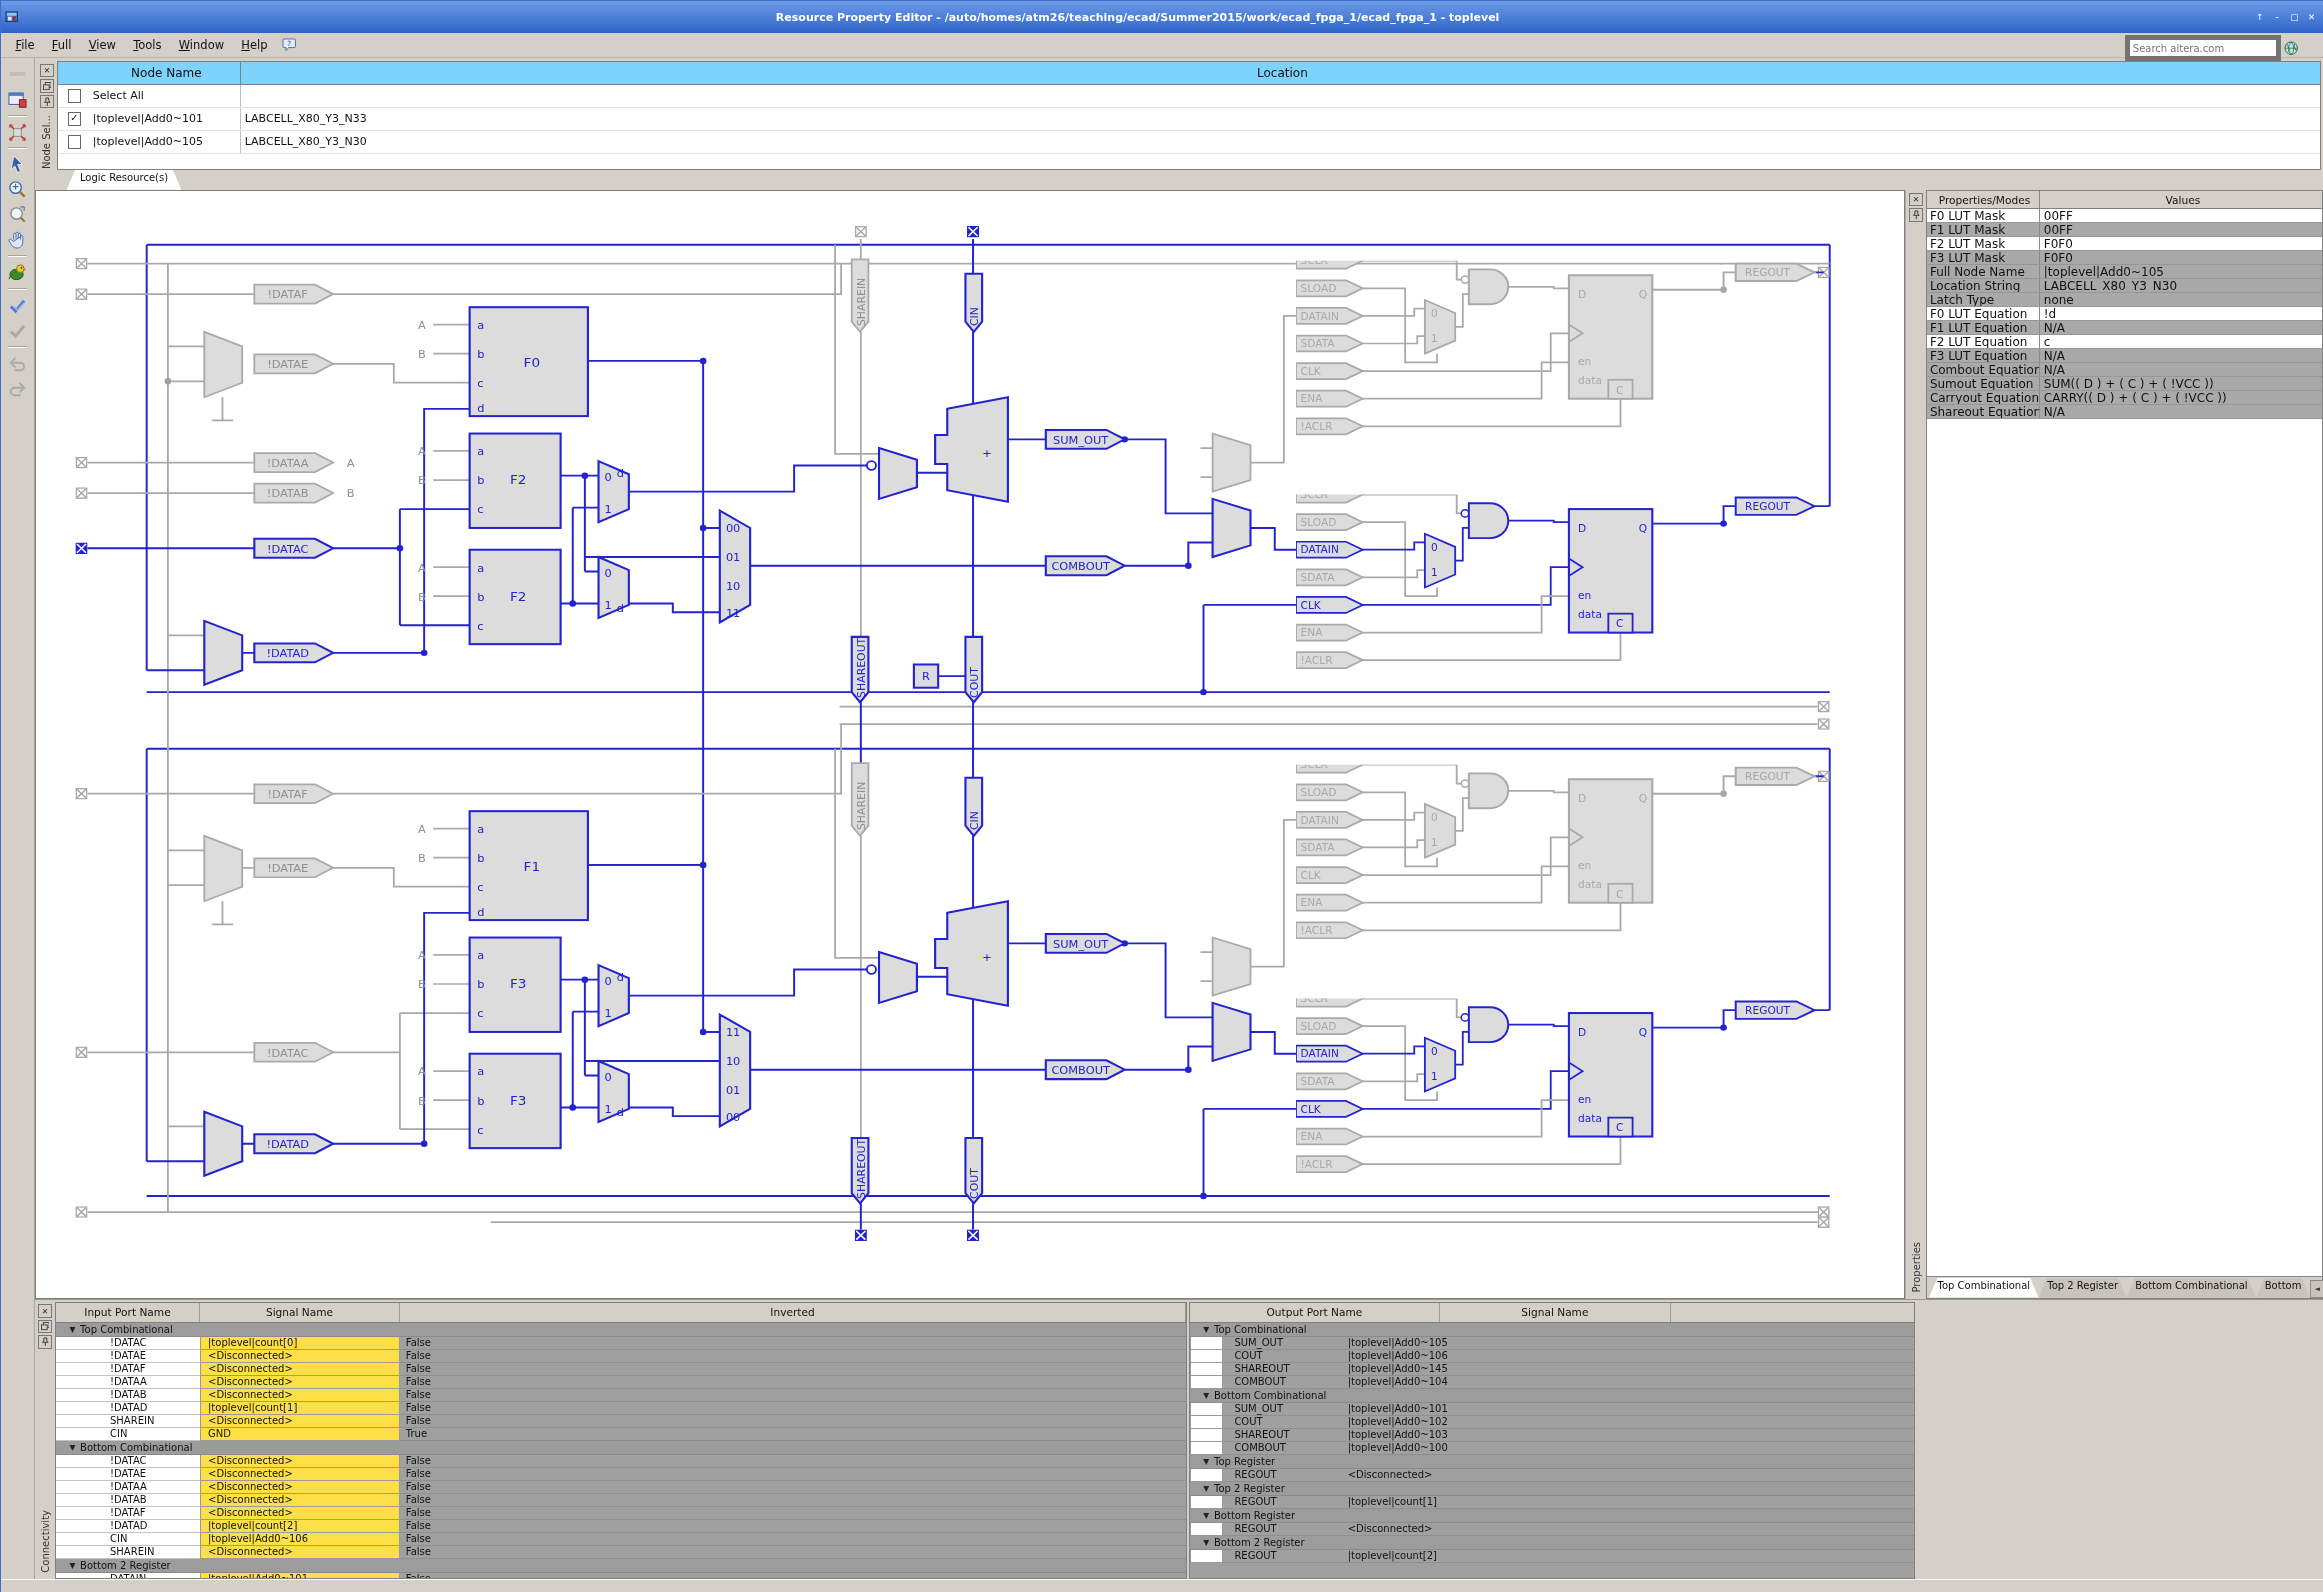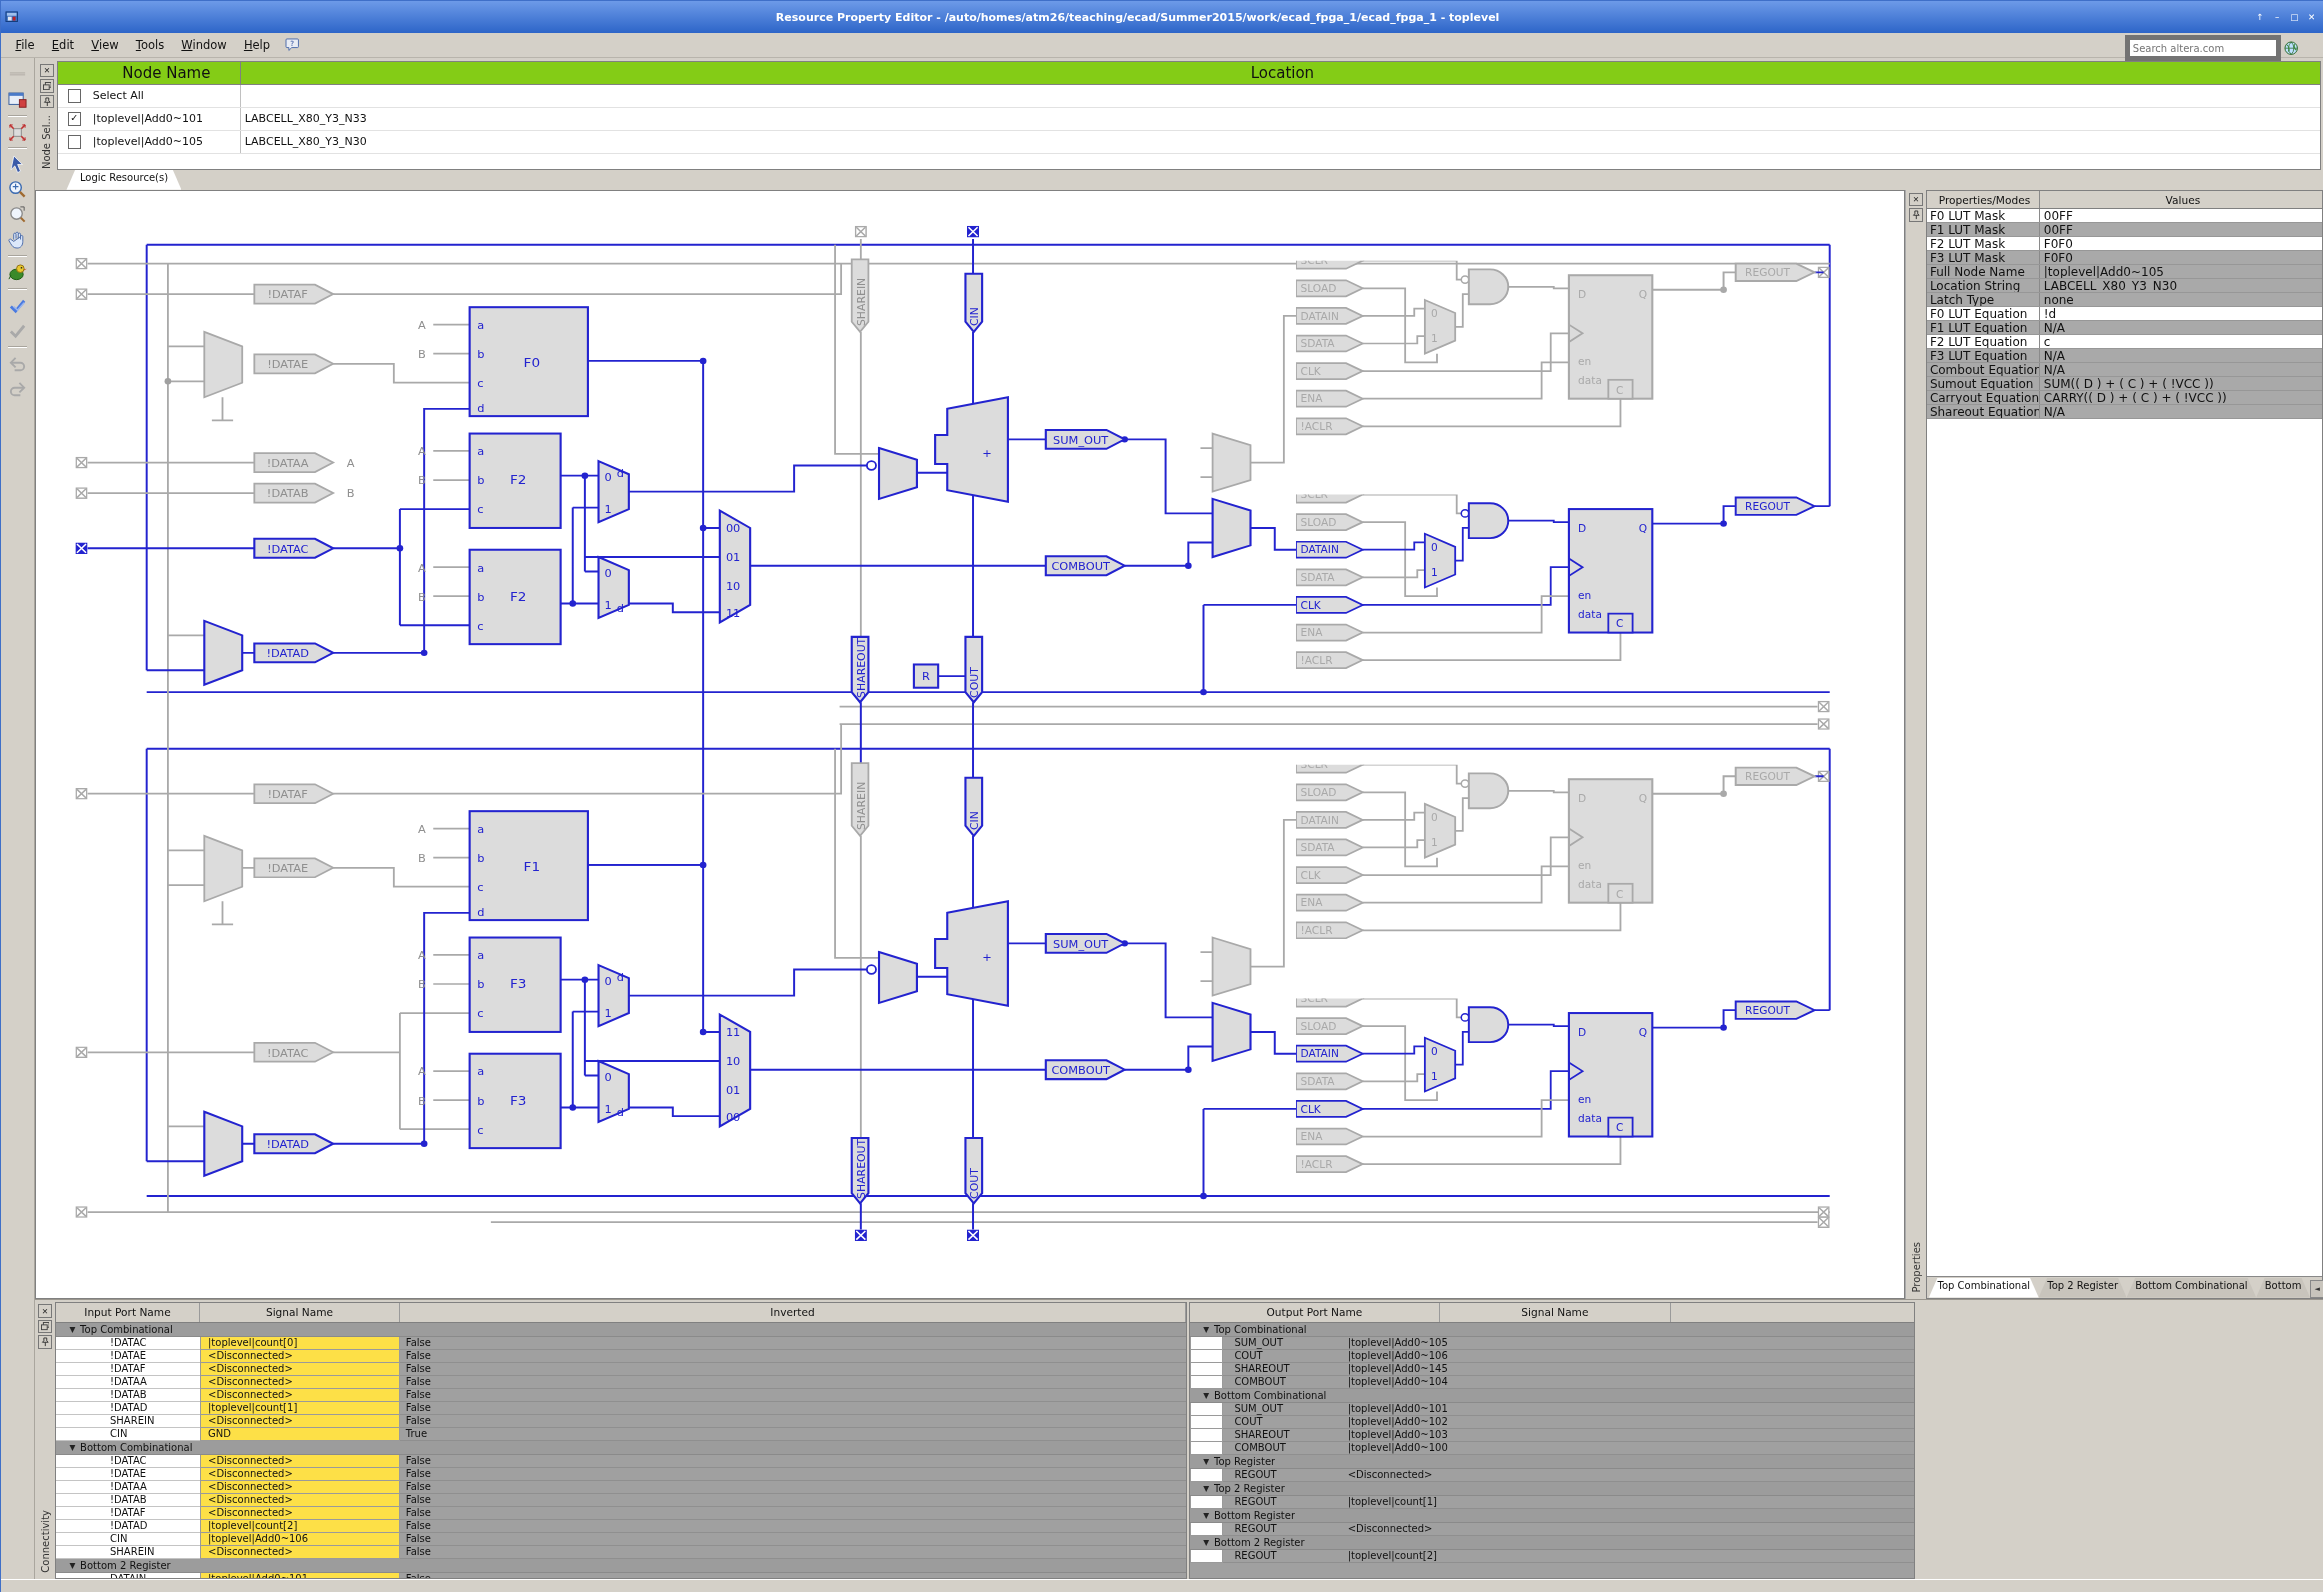--- a/index.html
+++ b/index.html
@@ -31,21 +31,21 @@
   .dockstrip{width:20px;display:flex;flex-direction:column;align-items:center;padding-top:1.9px;flex:0 0 auto}
   .dockico{width:12.5px;height:11.5px;border:1px solid #777;background:#d4d0c8;display:flex;align-items:center;
            justify-content:center;font-size:7.7px;margin:1px 0;color:#222}
   .vlabel{writing-mode:vertical-rl;transform:rotate(180deg);font-size:10px;color:#333;margin-top:5.8px;white-space:nowrap}
   .vlabel.atbottom{margin-top:auto;margin-bottom:5.8px}
   
   .nodepanel{height:129px;display:flex;padding:2.9px 1.9px 0 1.9px;flex:0 0 auto}
   .nodewrap{flex:1;display:flex;flex-direction:column;min-width:0}
   .nodetable{flex:1;border:1px solid #808080;background:#fff;display:flex;flex-direction:column;overflow:hidden}
   .ntr{display:flex;height:22px;flex:0 0 auto;font-size:11px;align-items:center}
-  .ntr.hdr{background:#84cc16;border-bottom:1px solid #808080;font-size:15px}
+  .ntr.hdr{background:#7dd3fc;border-bottom:1px solid #808080;font-size:12px}
   .ntc{display:flex;align-items:center;height:100%;box-sizing:border-box}
   .nt-cb{width:33px;justify-content:center}
   .nt-name{width:150px;border-right:1px solid #c0c0c0;padding-left:1.9px}
   .nt-loc{flex:1;padding-left:3.8px}
   .ntr.hdr .nt-name{justify-content:center;border-right:1px solid #808080}
   .ntr.hdr .nt-loc{justify-content:center}
   .ntr.body{border-bottom:1px solid #e2e2e2}
   .cb{width:11.5px;height:11.5px;border:1px solid #666;background:#fff;font-size:9.6px;line-height:10.6px;
       text-align:center;font-weight:bold;color:#111}
   .tabrow{height:20px;display:flex;align-items:center;padding-left:9.6px;flex:0 0 auto}
@@ -137,21 +137,21 @@
   <div class="winbtns">
     <div class="winbtn">↑</div>
     <div class="winbtn">–</div>
     <div class="winbtn">□</div>
     <div class="winbtn">✕</div>
   </div>
 </div>
 
 <div class="menubar">
   <span class="menu-item">File</span>
-  <span class="menu-item">Edit</span>
+  <span class="menu-item">Full</span>
   <span class="menu-item">View</span>
   <span class="menu-item">Tools</span>
   <span class="menu-item">Window</span>
   <span class="menu-item">Help</span>
   <svg class="helpbubble" width="15.4" height="13.4" viewBox="0 0 16 14" style="font-size:12px">
     <path d="M2,1h11a1,1 0 0 1 1,1v7a1,1 0 0 1 -1,1H7l-3,3v-3H2a1,1 0 0 1 -1,-1V2a1,1 0 0 1 1,-1z" fill="#e8ecf4" stroke="#4a6aaa"></path>
     <text x="7.5" y="8.5" text-anchor="middle" font-size="8" fill="#2a4a9a">?</text>
   </svg>
   <div class="searchwrap">
     <input type="text" placeholder="Search altera.com" style="">

